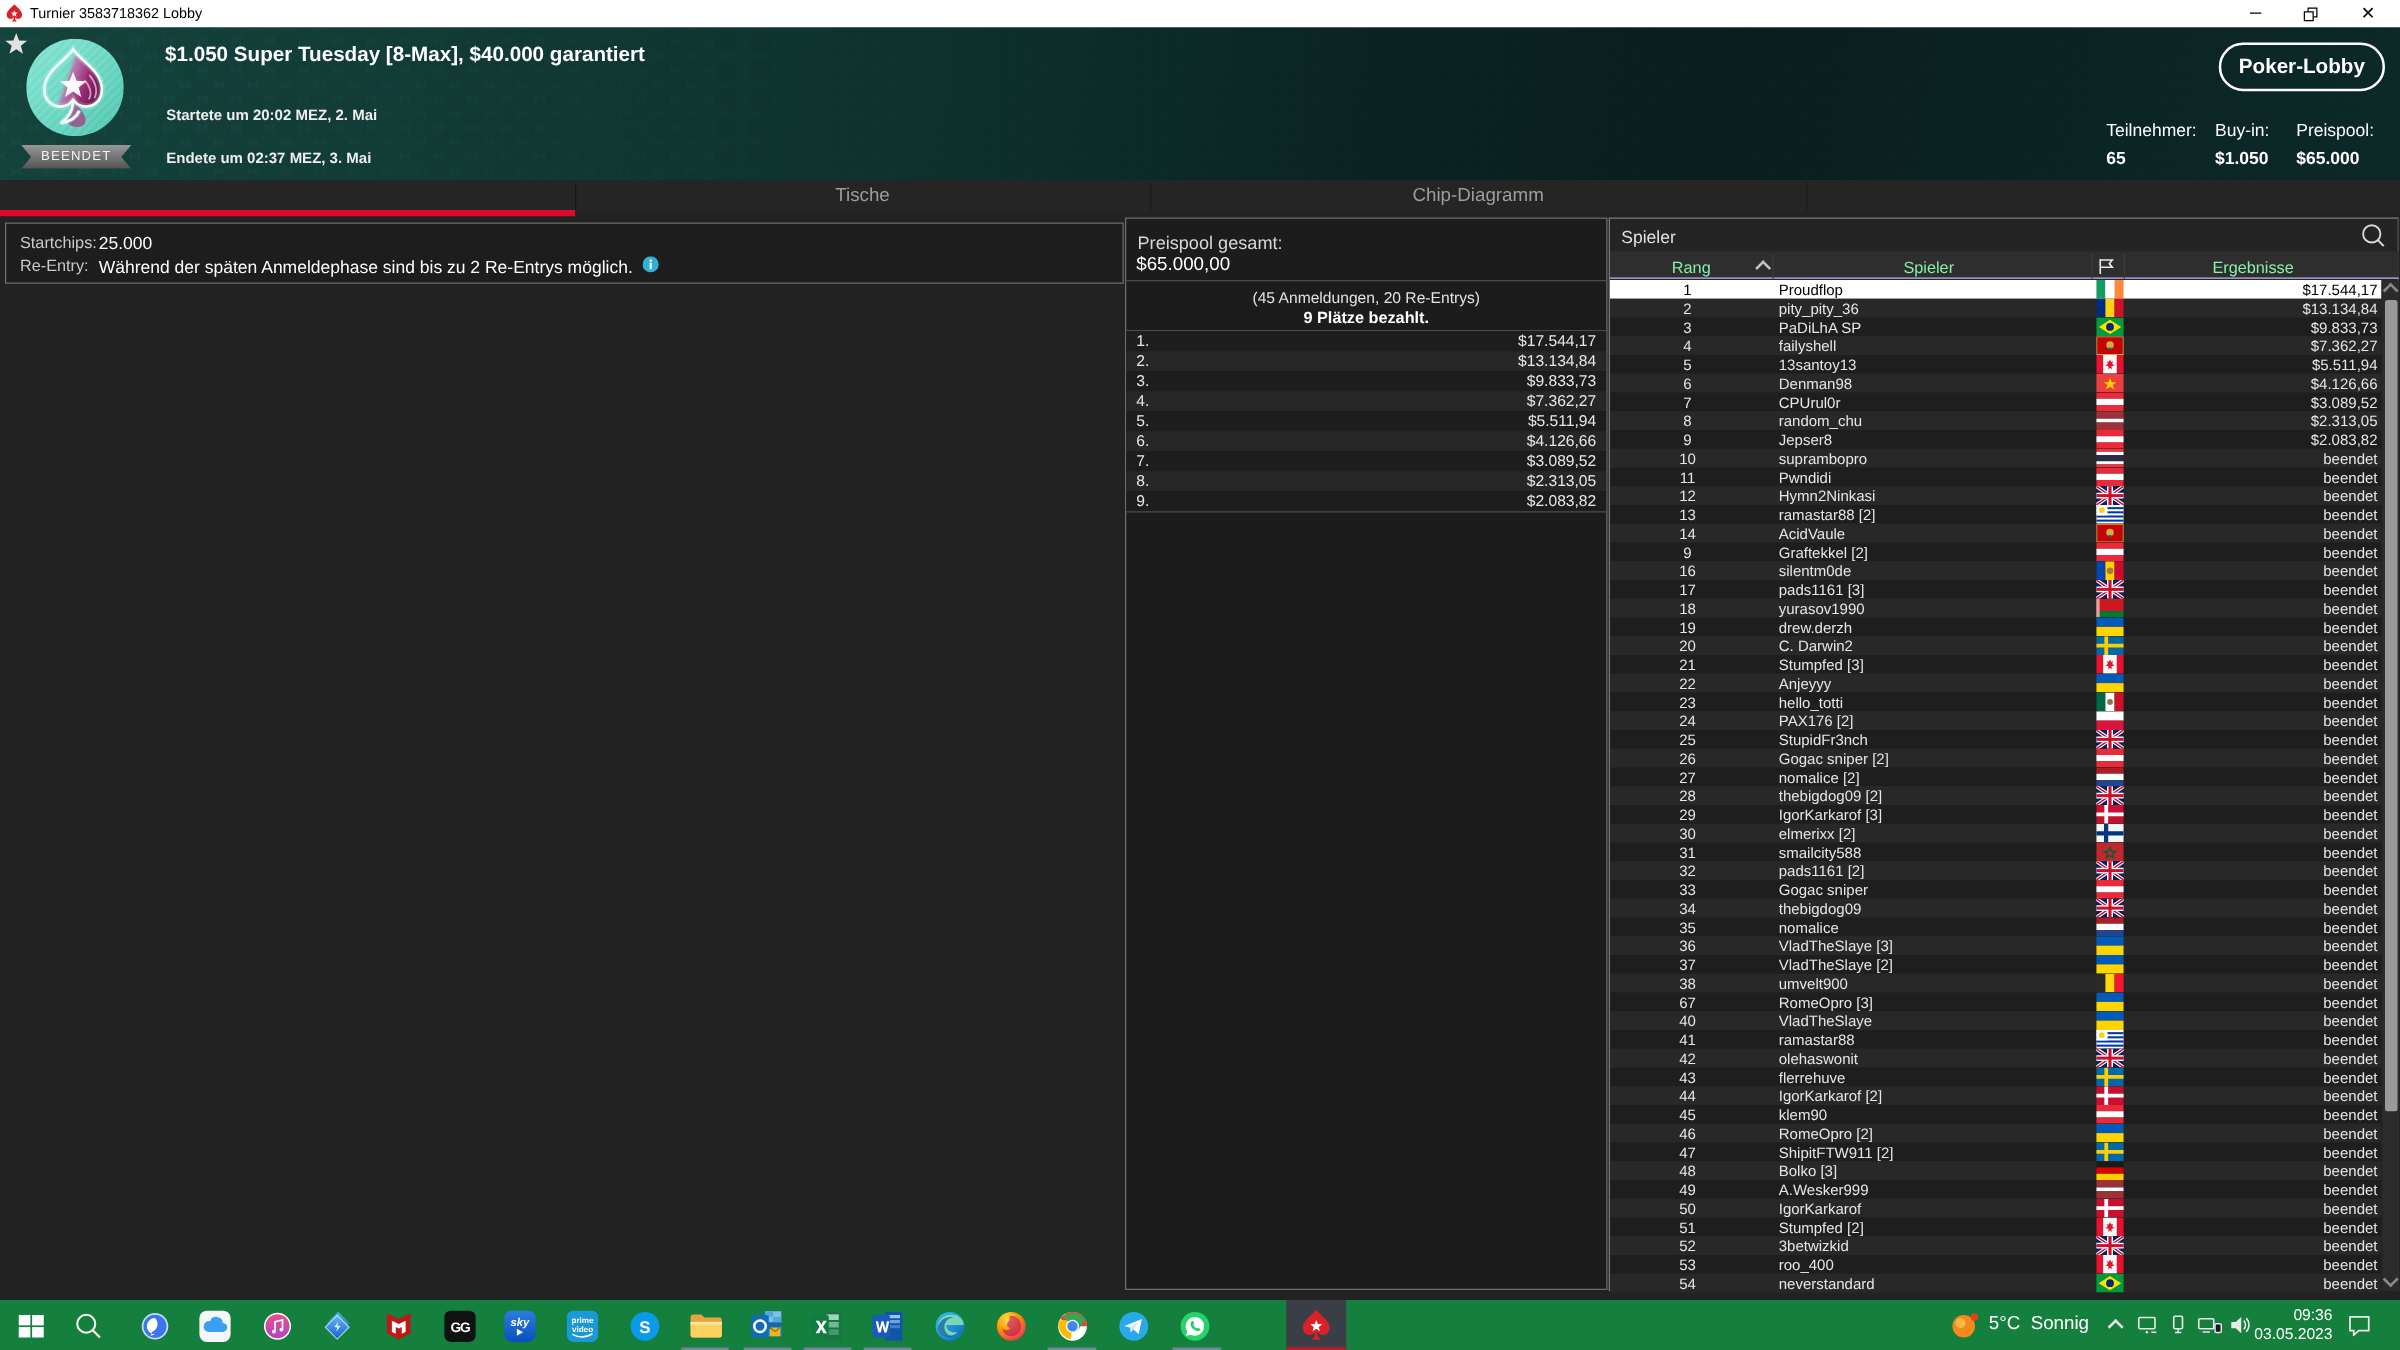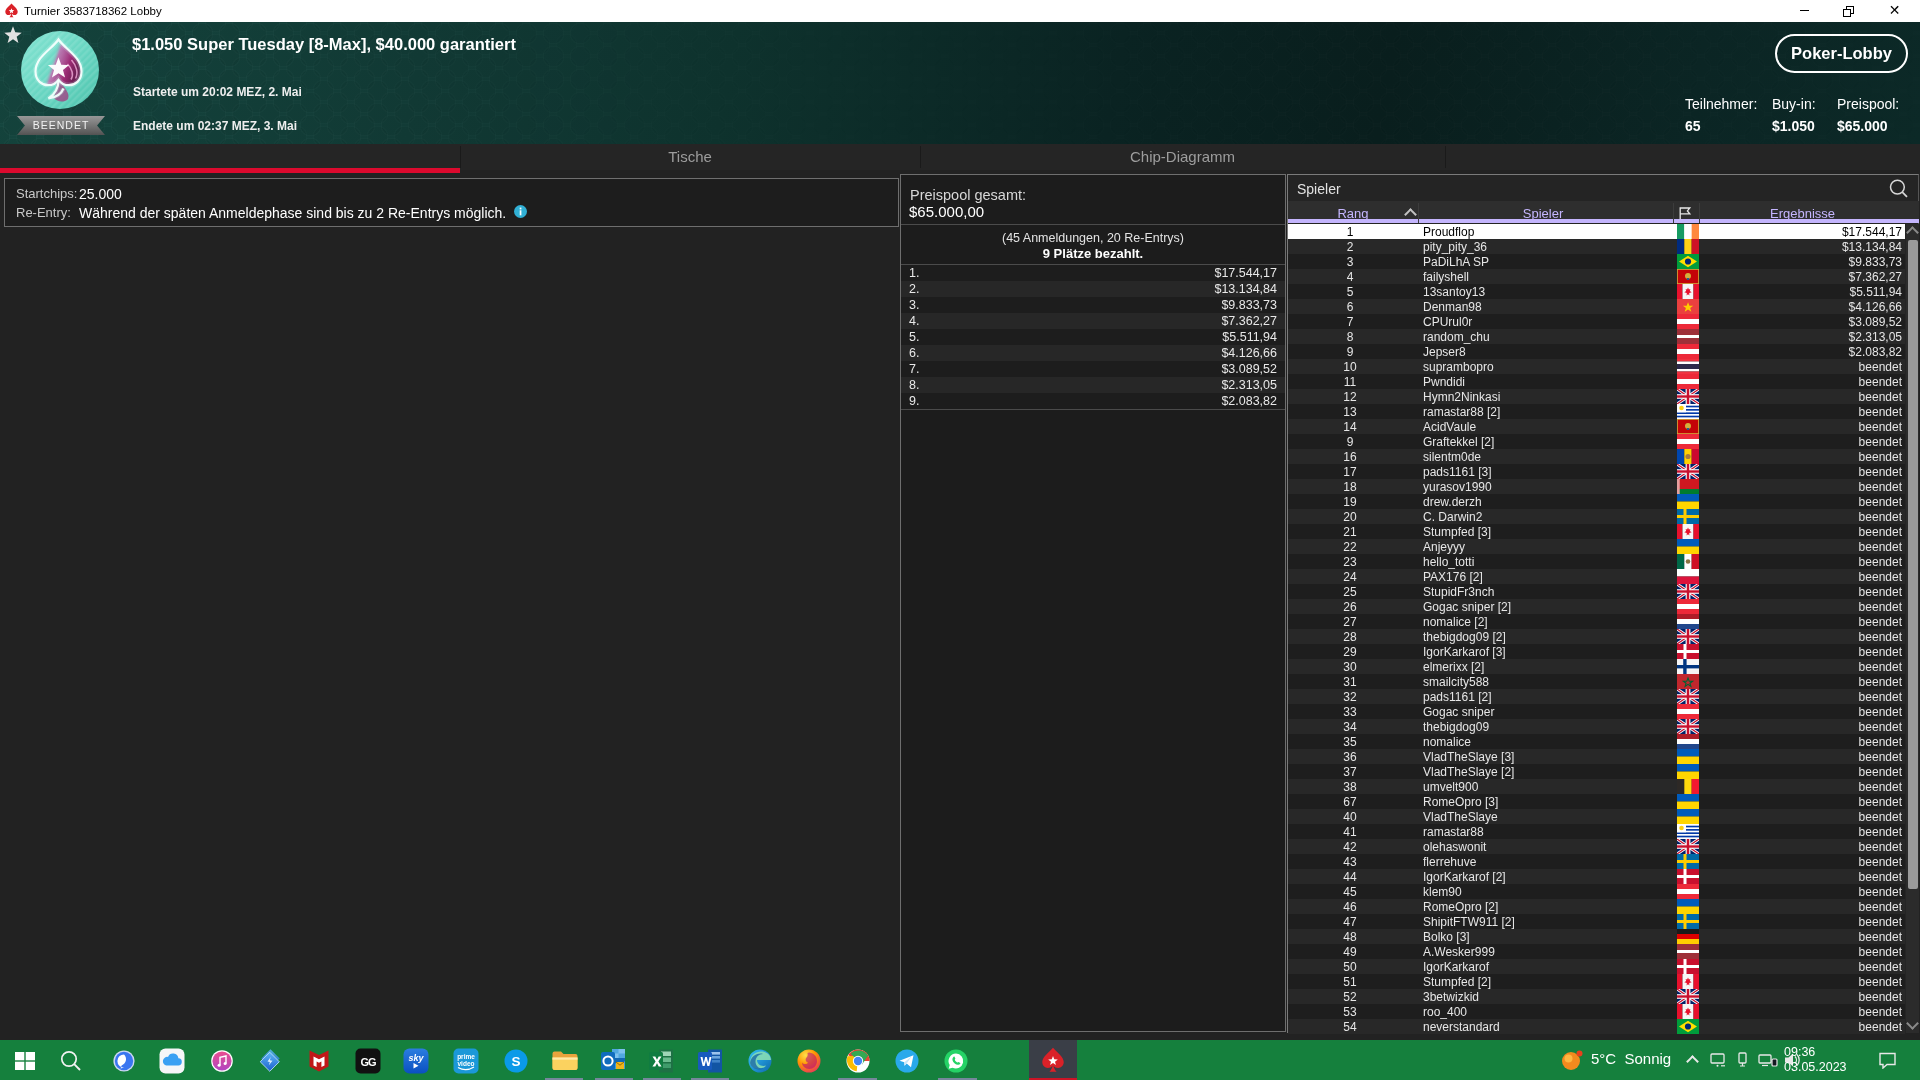--- a/index.html
+++ b/index.html
@@ -42,21 +42,21 @@
 #mp-t2{position:absolute;left:8px;top:28px;font-size:15px;color:#fff}
 .mp-sep{position:absolute;left:0;width:100%;height:1px;background:#4b4b4b}
 #mp-c1{position:absolute;left:0;top:56px;width:100%;text-align:center;font-size:12.5px;color:#e2e2e2}
 #mp-c2{position:absolute;left:0;top:71px;width:100%;text-align:center;font-size:13px;font-weight:bold;color:#fff}
 .mprow{position:absolute;left:0;width:100%;height:16px;font-size:12.5px;color:#e8e8e8;line-height:17.5px}
 .mprow .pn{position:absolute;left:8px}
 .mprow .pv{position:absolute;right:8px}
 #rightpanel{position:absolute;left:1287px;top:174px;width:632px;height:859px;border-top:1px solid #7a7a7a;border-left:1px solid #7a7a7a;border-right:1px solid #555;background:#242424}
 #rp-title{position:absolute;left:9px;top:6px;font-size:14px;color:#e2e2e2}
 #rp-search{position:absolute;left:601px;top:4px}
-#rp-header{position:absolute;left:0;top:26px;width:631px;height:22px;background:#2e2e2e;border-bottom:4px solid #c4b5fd;font-size:13px;color:#c4b5fd}
+#rp-header{position:absolute;left:0;top:26px;width:631px;height:22px;background:#2e2e2e;border-bottom:1px solid #c4b5fd;font-size:13px;color:#86efac}
 .rph{position:absolute;top:5px}
 #rows{position:absolute;left:0;top:49px;width:617px}
 .prow{position:absolute;left:0;width:617px;height:15px;font-size:12px;color:#e6e6e6;line-height:16.5px}
 .prow.odd{background:#1e1e1e}
 .prow.even{background:#282828}
 .prow.sel{background:#fff;color:#000}
 .prow .rk{position:absolute;left:0;width:124px;text-align:center;top:0}
 .prow .nm{position:absolute;left:135px;top:0}
 .prow .fl{position:absolute;left:389px;top:0;width:22px;height:15px}
 .prow .fl svg{display:block}
@@ -1138,16 +1138,16 @@
       </svg></div>
 <div class="abs" style="left:218px;top:12px"><svg width="20" height="16" viewBox="0 0 20 16">
         <rect x="1" y="3" width="12" height="8" rx="1" fill="none" stroke="#e8e8e8" stroke-width="1.3"></rect>
         <path d="M4 13.5 h6" stroke="#e8e8e8" stroke-width="1.2"></path>
         <rect x="14" y="7" width="5" height="7" rx="1" fill="#151821" stroke="#e8e8e8" stroke-width="1.2"></rect>
       </svg></div>
 <div class="abs" style="left:243px;top:11px"><svg width="18" height="17" viewBox="0 0 18 17">
         <path d="M2 6.5 v5 h3.5 L10 15.5 v-13 L5.5 6.5Z" fill="#e8e8e8"></path>
         <path d="M12 5.5 a5 5 0 0 1 0 7 M14 3.5 a8 8 0 0 1 0 11" fill="none" stroke="#e8e8e8" stroke-width="1.3"></path>
       </svg></div>
-<div class="abs" style="left:244px;top:5px;width:66px;text-align:left;font-size:12.5px;line-height:15px">09:36<br>03.05.2023</div>
+<div class="abs" style="left:260px;top:5px;width:66px;text-align:right;font-size:12.5px;line-height:15px">09:36<br>03.05.2023</div>
 <div class="abs" style="left:338px;top:11px"><svg width="20" height="18" viewBox="0 0 20 18">
         <path d="M2 2.5 h15 v11 h-8 l-4 3.5 v-3.5 h-3Z" fill="none" stroke="#e8e8e8" stroke-width="1.4"></path>
       </svg></div>
 </div>
 </body></html>

